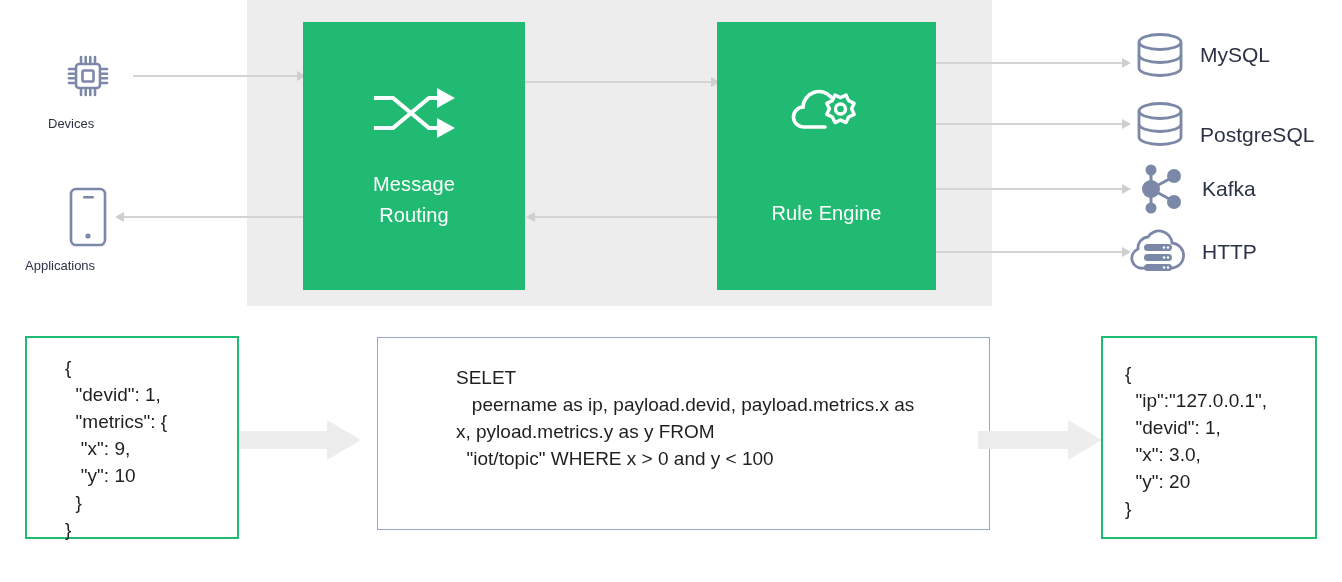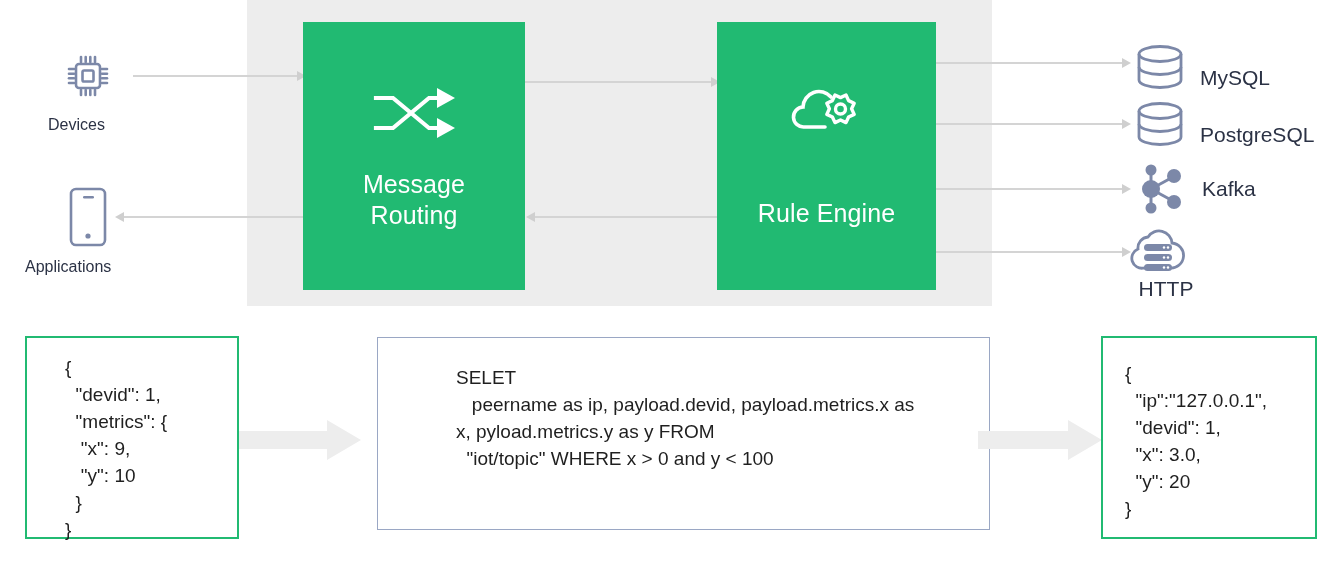--- a/index.html
+++ b/index.html
@@ -23,41 +23,41 @@
     position:absolute;background:#21ba72;
     display:flex;flex-direction:column;
     align-items:center;justify-content:center;
     color:#ffffff;
   }
   #block-message-routing{left:303px;top:22px;width:222px;height:268px;}
   #block-rule-engine{left:717px;top:22px;width:219px;height:268px;gap:33px;}
   .block-icon{display:block;margin-bottom:26px;}
   #block-rule-engine .block-icon{margin-bottom:20px;}
   .block-label{
-    font-size:25px;line-height:31px;text-align:center;
+    font-size:20px;line-height:31px;text-align:center;
     font-weight:400;letter-spacing:.1px;white-space:pre-line;
   }
 
   
   .conn{position:absolute;height:2px;background:#d4d4d4;}
   .arrowhead{position:absolute;width:0;height:0;}
   .arrowhead.right{
     border-top:5px solid transparent;border-bottom:5px solid transparent;
     border-left:9px solid #cfcfcf;
   }
   .arrowhead.left{
     border-top:5px solid transparent;border-bottom:5px solid transparent;
     border-right:9px solid #cfcfcf;
   }
 
   
   .endpoint{position:absolute;}
   .endpoint .ep-icon{display:block;}
   .ep-label{
-    position:absolute;font-size:16px;color:#2b3245;white-space:nowrap;text-align:center;
+    position:absolute;font-size:13px;color:#2b3245;white-space:nowrap;text-align:center;
   }
 
   
   .out-item{position:absolute;display:flex;align-items:center;}
   .out-icon{display:block;margin-right:14px;}
   .out-label{font-size:21px;color:#2b3245;white-space:nowrap;}
 
   
   .codebox{position:absolute;background:#ffffff;box-sizing:border-box;}
   .codebox.green{border:2px solid #21ba72;}
@@ -154,21 +154,21 @@
 
   <div class="block" id="block-rule-engine">
     <svg class="block-icon" width="72" height="62" viewBox="0 0 72 62">
       <path d="M40 14 A16 16 0 0 0 12 24 A10 10 0 0 0 13 44 H34" stroke="#ffffff" stroke-width="3.6" fill="none" stroke-linecap="round"></path>
       <path d="M44 12 l5.5 2.6 l5.5 -2.6 l2.6 5.6 l5.6 2.6 l-2.6 5.6 l2.6 5.6 l-5.6 2.6 l-2.6 5.6 l-5.5 -2.6 l-5.5 2.6 l-2.6 -5.6 l-5.6 -2.6 l2.6 -5.6 l-2.6 -5.6 l5.6 -2.6 Z" stroke="#ffffff" stroke-width="3.4" fill="none" stroke-linejoin="round"></path>
       <circle cx="49.5" cy="26" r="5" stroke="#ffffff" stroke-width="3.4" fill="none"></circle>
     </svg>
     <div class="block-label">Rule Engine</div>
   </div>
 
-  <div class="out-item" style="left:1134px;top:44px;align-items:flex-end;">
+  <div class="out-item" style="left:1134px;top:32px;">
     <svg class="out-icon" width="52" height="46" viewBox="0 0 52 46">
       <g stroke="#7c88a8" stroke-width="2.8" fill="none">
         <ellipse cx="26" cy="10" rx="21" ry="7.5"></ellipse>
         <path d="M5 10 V36 A21 7.5 0 0 0 47 36 V10"></path>
         <path d="M5 23 A21 7.5 0 0 0 47 23"></path>
       </g>
     </svg>
     <span class="out-label">MySQL</span>
   </div>
 
@@ -195,21 +195,21 @@
         <circle cx="17" cy="26" r="9"></circle>
         <circle cx="17" cy="7" r="5.5"></circle>
         <circle cx="17" cy="45" r="5.5"></circle>
         <circle cx="40" cy="13" r="7"></circle>
         <circle cx="40" cy="39" r="7"></circle>
       </g>
     </svg>
     <span class="out-label">Kafka</span>
   </div>
 
-  <div class="out-item" style="left:1130px;top:227px;flex-direction:column;">
+  <div class="out-item" style="left:1130px;top:227px;">
     <svg class="out-icon" width="58" height="50" viewBox="0 0 58 50">
       <path d="M42 16 A13 13 0 0 0 18 10 A11 11 0 0 0 8 22 A10 10 0 0 0 14 41 H40 A12 12 0 0 0 42 16 Z" stroke="#7c88a8" stroke-width="2.8" fill="none"></path>
       <g fill="#7c88a8">
         <rect x="14" y="17" width="28" height="7" rx="3.5"></rect>
         <rect x="14" y="27" width="28" height="7" rx="3.5"></rect>
         <rect x="14" y="37" width="28" height="7" rx="3.5"></rect>
       </g>
       <g fill="#ffffff">
         <circle cx="34" cy="20.5" r="1.2"></circle>
           <circle cx="38" cy="20.5" r="1.2"></circle>

